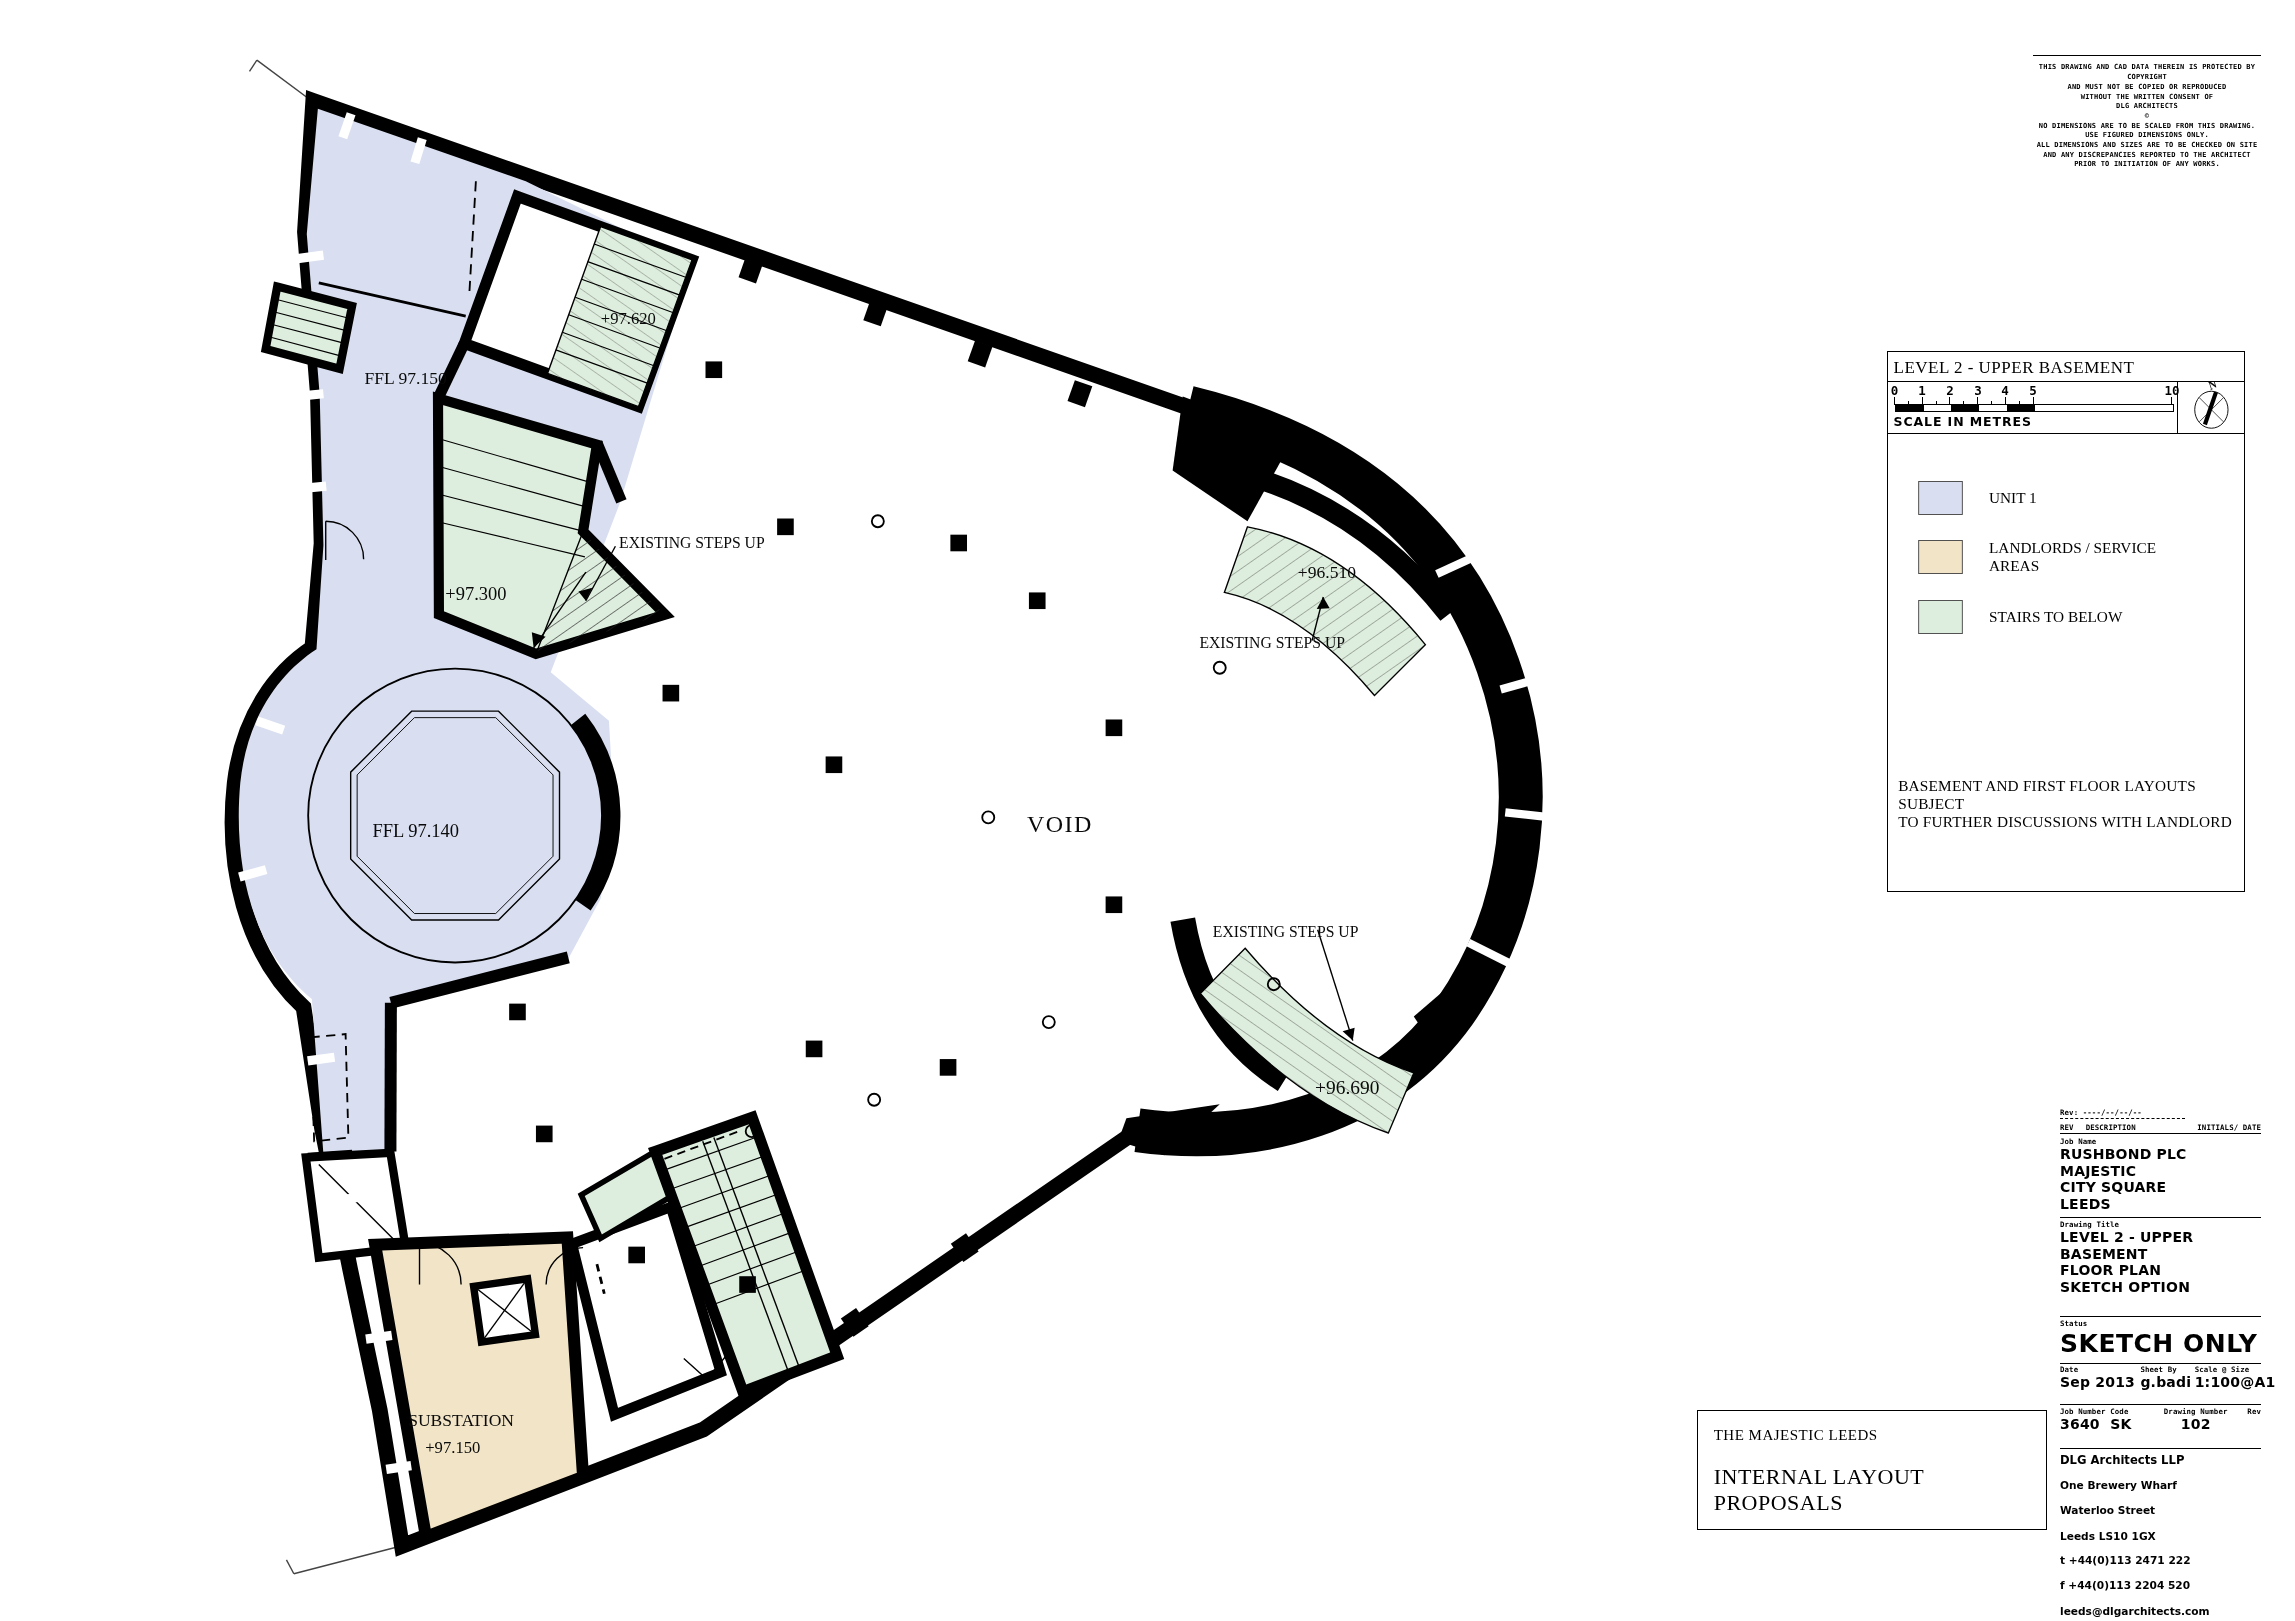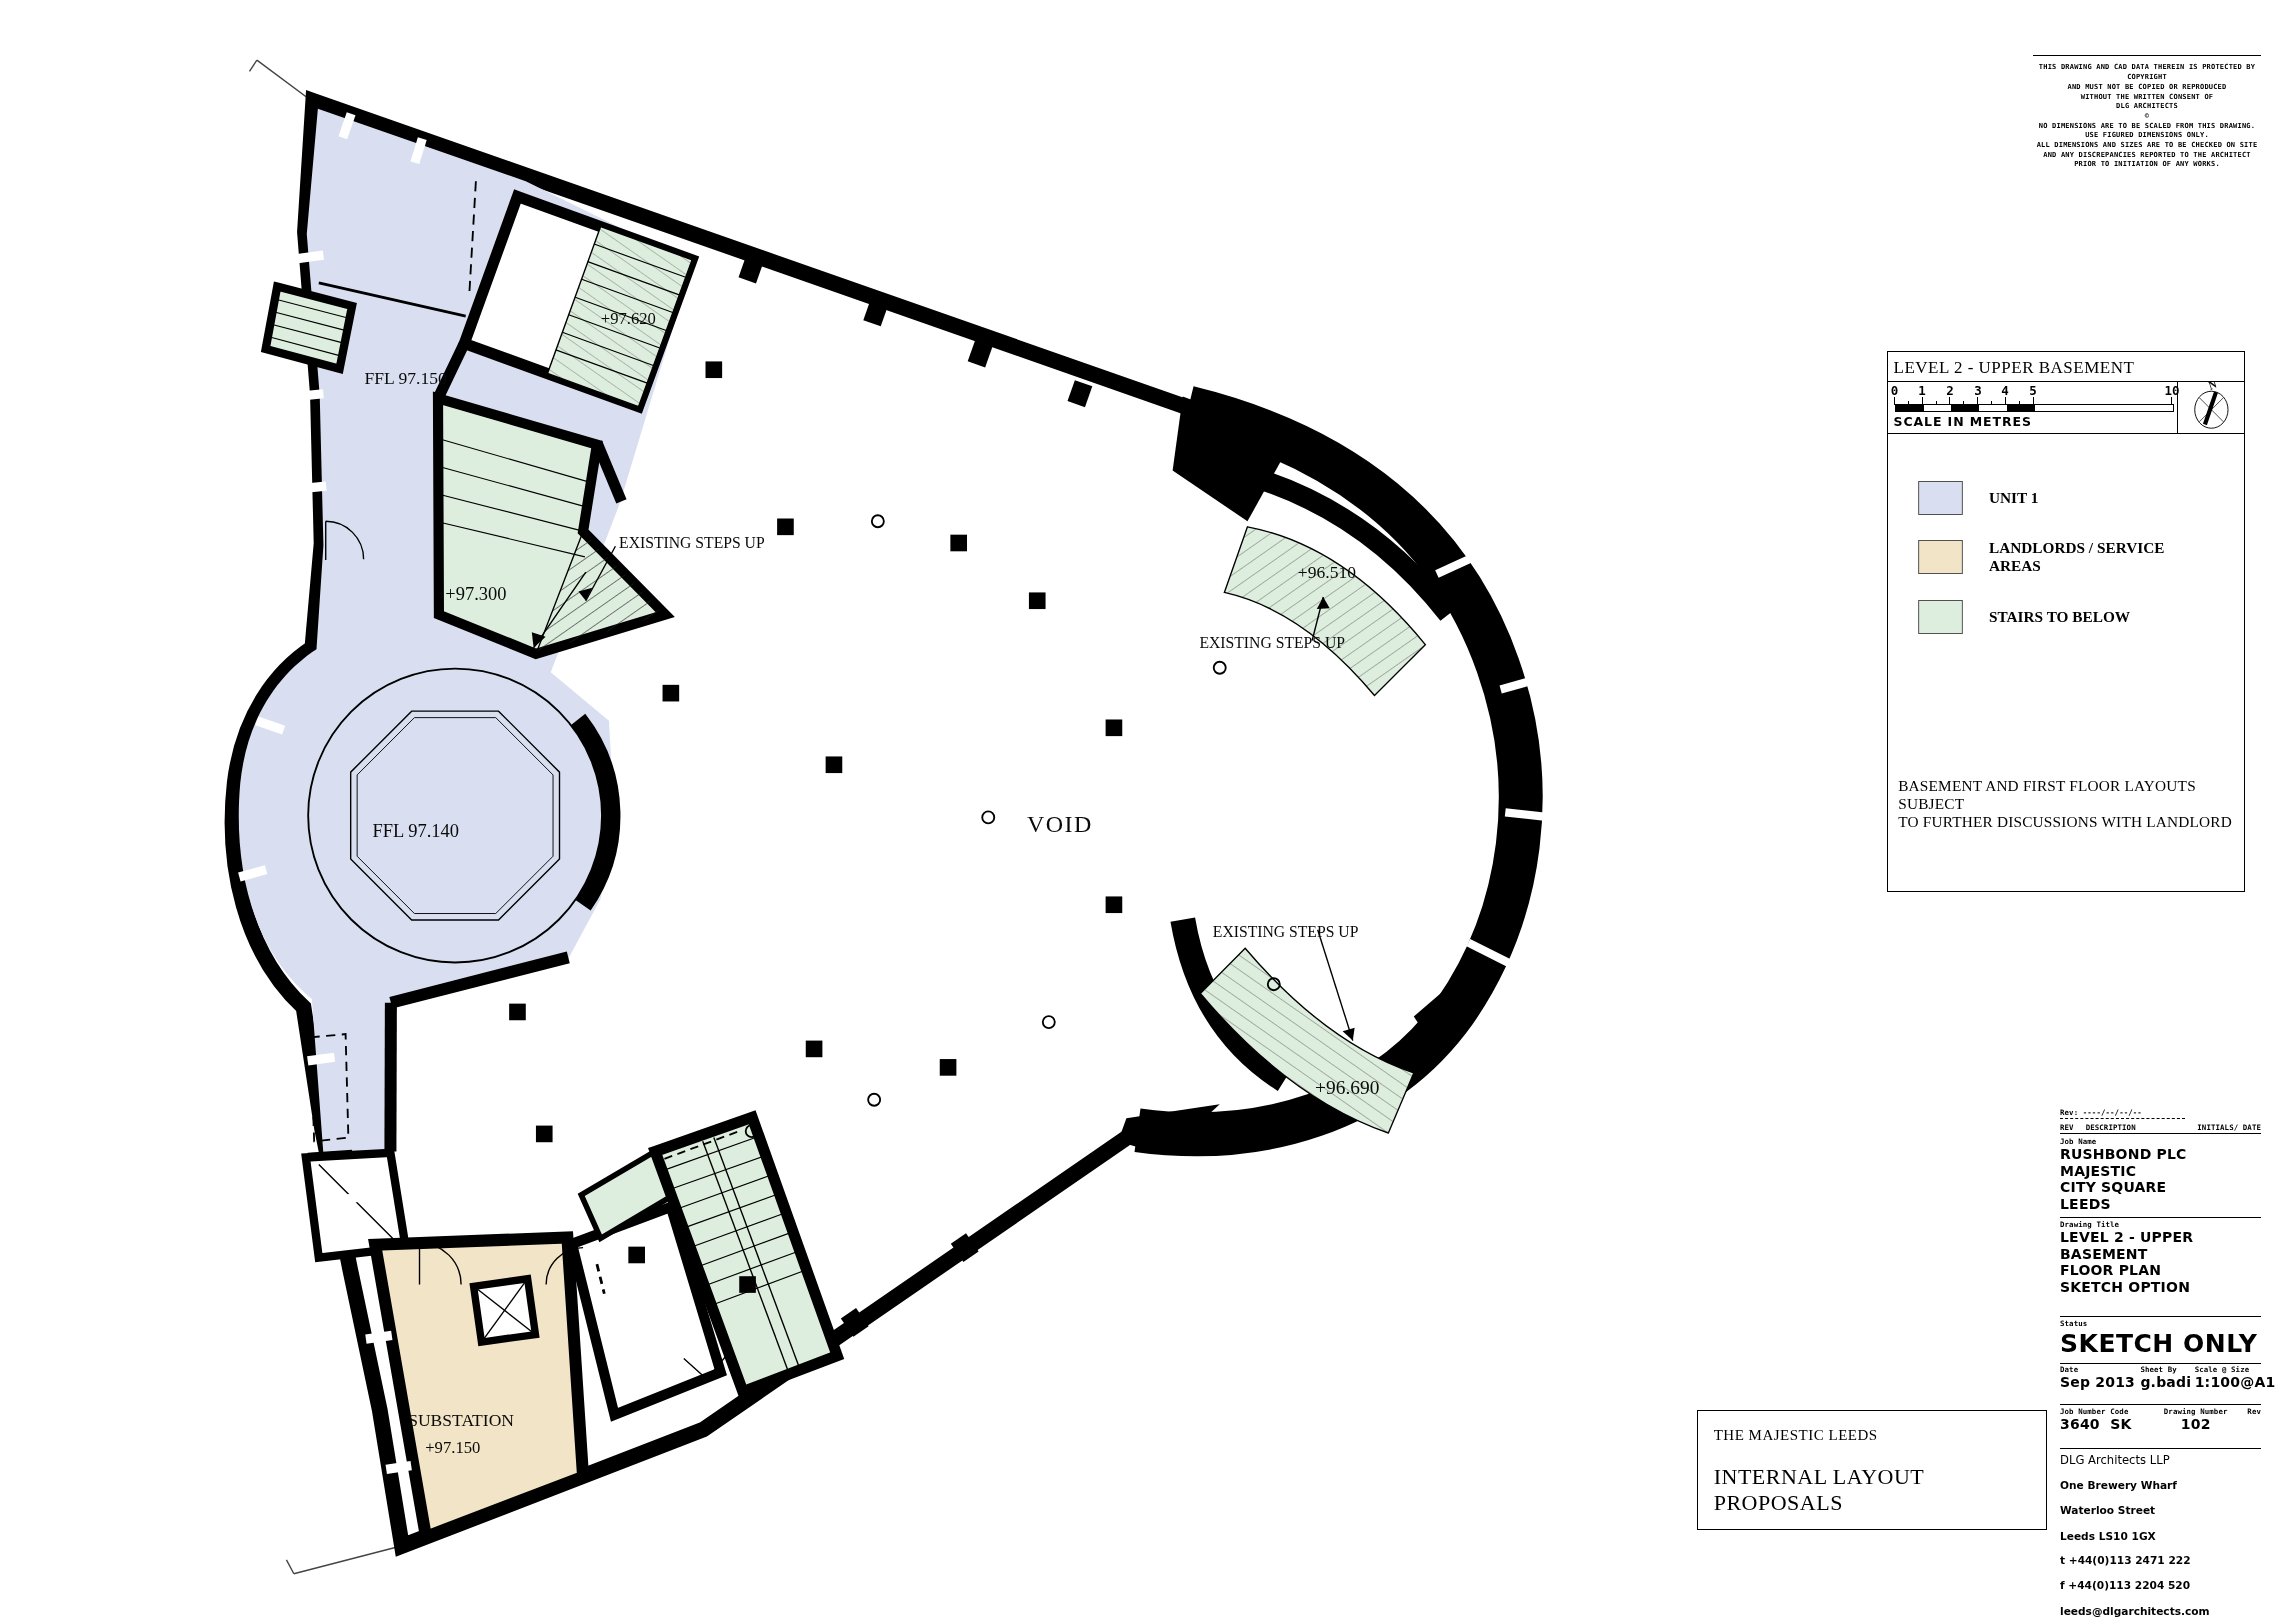--- a/index.html
+++ b/index.html
@@ -18,36 +18,36 @@
   .lg-num{position:absolute;top:0.9px;transform:translateX(-50%);font-family:"DejaVu Sans Mono",monospace;font-weight:bold;font-size:12.5px;}
   .lg-tick{position:absolute;width:0.9px;background:#000;}
   .lg-tick.major{top:15px;height:7.4px;}
   .lg-tick.minor{top:18.5px;height:4.2px;}
   .lg-bar{position:absolute;left:6.5px;top:22px;width:277px;height:6px;border:0.9px solid #000;background:#fff;}
   .lg-seg{position:absolute;top:0;height:100%;background:#000;}
   .lg-caption{position:absolute;left:5.5px;top:32px;font-weight:bold;font-size:12.5px;letter-spacing:0.9px;font-family:"DejaVu Sans","Liberation Sans",sans-serif;}
   .lg-compass{position:absolute;right:0;top:0;bottom:0;width:66px;border-left:1.8px solid #000;}
   .lg-item{position:absolute;left:30px;display:flex;align-items:center;}
   .lg-item .sw{flex:0 0 auto;}
-  .lg-item .lab{margin-left:26px;font-family:"Liberation Serif","DejaVu Serif",serif;font-size:15.3px;line-height:17.6px;font-weight:bold;}
+  .lg-item .lab{margin-left:26px;font-family:"Liberation Serif","DejaVu Serif",serif;font-size:15.3px;line-height:17.6px;}
   .lg-note{position:absolute;left:10.2px;top:425px;font-family:"Liberation Serif","DejaVu Serif",serif;font-size:15.3px;line-height:18px;letter-spacing:0.2px;}
 
   
   .tblock{position:absolute;left:2060px;top:1108px;width:201px;font-family:"DejaVu Sans","Liberation Sans",sans-serif;}
   .tb-lab{font-family:"DejaVu Sans Mono",monospace;font-weight:bold;font-size:7.4px;letter-spacing:0.1px;}
   .tb-row{display:flex;justify-content:flex-start;align-items:baseline;}
   .tb-dash{border-bottom:1.4px dashed #000;width:125px;margin-top:0.9px;}
   .tb-hdr{border-bottom:0.9px solid #000;padding-bottom:0.9px;margin-top:4.6px;}
   .tb-big{font-weight:bold;font-size:14px;line-height:16.6px;letter-spacing:0.2px;}
   .tb-hr{border-top:0.9px solid #000;margin:4.6px 0 1.8px 0;}
   .tb-status{font-weight:bold;font-size:25px;letter-spacing:0.5px;margin:0.9px 0 2.8px 0;}
   .tb-cols{display:flex;}
   .tb-col-40{width:40%;}.tb-col-27{width:27%;}.tb-col-33{width:33%;}
   .tb-col-25{width:25%;}.tb-col-35{width:35%;}.tb-col-15{width:15%;}
-  .tb-firm{font-weight:normal;font-size:11.6px;line-height:14px;}
+  .tb-firm{font-weight:bold;font-size:11.6px;line-height:14px;}
   .tb-addr{font-weight:bold;font-size:10.6px;line-height:13.4px;margin-top:12px;}
   .tb-web{font-weight:bold;font-size:13px;margin-top:12px;}
   .tb-logo{position:relative;height:99px;margin-top:4.6px;}
   .tb-logo .dlg{position:absolute;left:-2.8px;top:-17.6px;font-weight:bold;font-size:95px;color:#bfd730;letter-spacing:-5.5px;font-family:"DejaVu Sans","Liberation Sans",sans-serif;}
   .tb-logo .arch{position:absolute;left:91px;top:0px;font-size:21px;color:#8b8b8b;letter-spacing:0.5px;}
 
   
   .footerbox{position:absolute;left:1697px;top:1410px;width:348px;height:118px;border:1.8px solid #000;background:#fff;}
   .footerbox .l1{margin:15.7px 0 0 15.7px;font-family:"Liberation Serif","DejaVu Serif",serif;font-size:15px;letter-spacing:0.5px;}
   .footerbox .l2{margin:20.3px 0 0 15.7px;font-family:"Liberation Serif","DejaVu Serif",serif;font-size:22px;letter-spacing:0.5px;}

